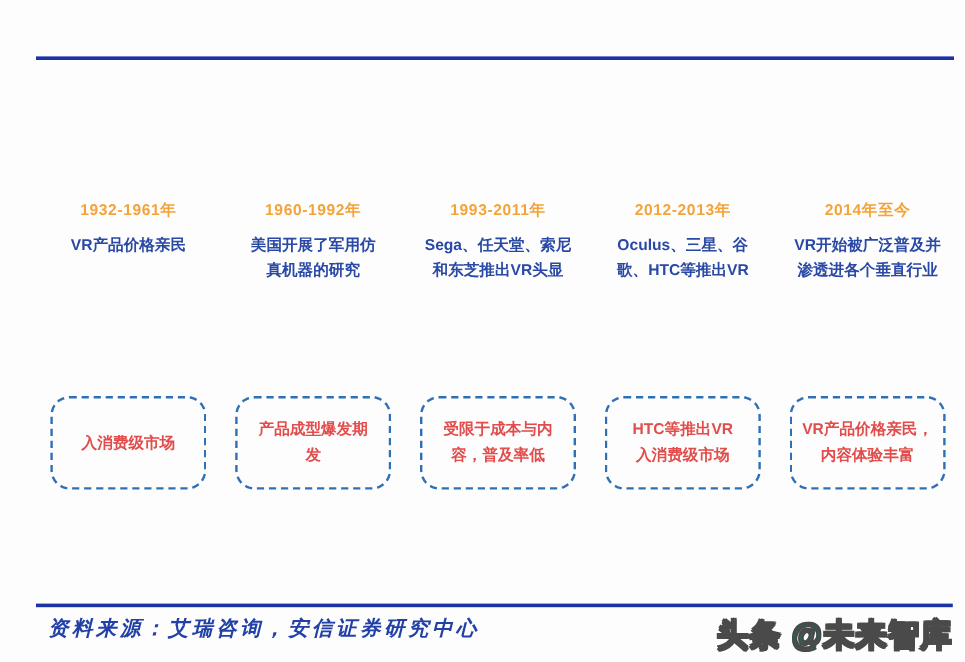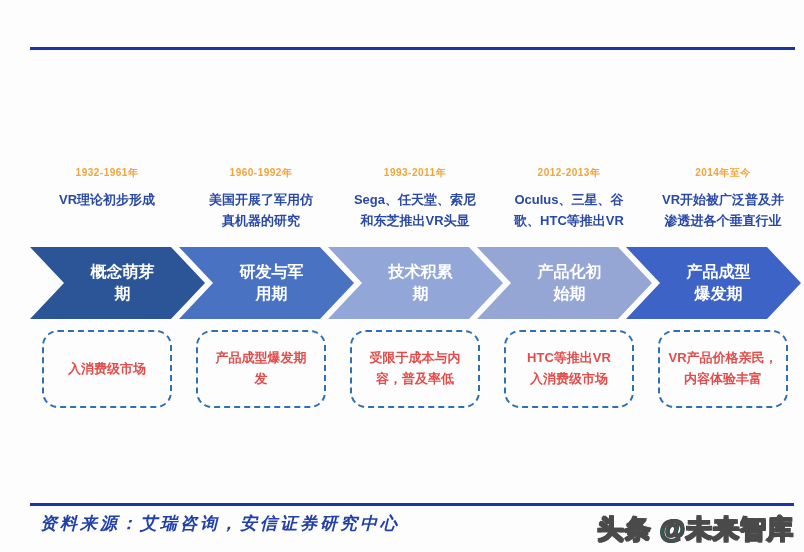--- a/index.html
+++ b/index.html
@@ -21,21 +21,21 @@
     position: absolute; left: 30px; right: 9px; top: 47px;
     height: 3px; background: #1c33a3;
   }
   
   .heads-row {
     position: absolute; left: 30px; top: 166px;
     width: 770px; display: flex;
   }
   .stage-head { width: 154px; text-align: center; }
   .stage-period {
-    font-size: 10px; font-weight: bold; color: #f3a338;
+    font-size: 13px; font-weight: bold; color: #f3a338;
     margin-bottom: 9px; letter-spacing: 0.5px;
   }
   .stage-event {
     font-size: 13px; font-weight: bold; color: #2a49a5;
     line-height: 1.65; white-space: pre-line;
   }
   
   .arrows-row {
     position: absolute; left: 30px; top: 247px;
     display: flex; height: 72px;
@@ -90,21 +90,21 @@
 </head>
 <body>
 
 <div class="frame">
 
   <div class="title-rule"></div>
 
   <div class="heads-row">
     <div class="stage-head">
       <div class="stage-period">1932-1961年</div>
-      <div class="stage-event">VR理论初步形成</div>
+      <div class="stage-event">VR产品价格亲民</div>
     </div>
     <div class="stage-head">
       <div class="stage-period">1960-1992年</div>
       <div class="stage-event">美国开展了军用仿
 真机器的研究</div>
     </div>
     <div class="stage-head">
       <div class="stage-period">1993-2011年</div>
       <div class="stage-event">Sega、任天堂、索尼
 和东芝推出VR头显</div>
@@ -114,37 +114,20 @@
       <div class="stage-event">Oculus、三星、谷
 歌、HTC等推出VR</div>
     </div>
     <div class="stage-head">
       <div class="stage-period">2014年至今</div>
       <div class="stage-event">VR开始被广泛普及并
 渗透进各个垂直行业</div>
     </div>
   </div>
 
-  <div class="arrows-row">
-    <div class="arrow" style="background-color: rgb(43, 85, 151);">
-      <span class="phase">概念萌芽期</span>
-    </div>
-    <div class="arrow" style="background-color: rgb(74, 114, 194);">
-      <span class="phase">研发与军用期</span>
-    </div>
-    <div class="arrow" style="background-color: rgb(146, 167, 216);">
-      <span class="phase">技术积累期</span>
-    </div>
-    <div class="arrow" style="background-color: rgb(149, 166, 212);">
-      <span class="phase">产品化初始期</span>
-    </div>
-    <div class="arrow" style="background-color: rgb(61, 99, 198);">
-      <span class="phase">产品成型爆发期</span>
-    </div>
-  </div>
 
   <div class="notes-row">
     <div class="note-cell">
       <div class="note-box">
         <div class="note-text">入消费级市场</div>
       </div>
     </div>
     <div class="note-cell">
       <div class="note-box">
         <div class="note-text">产品成型爆发期

